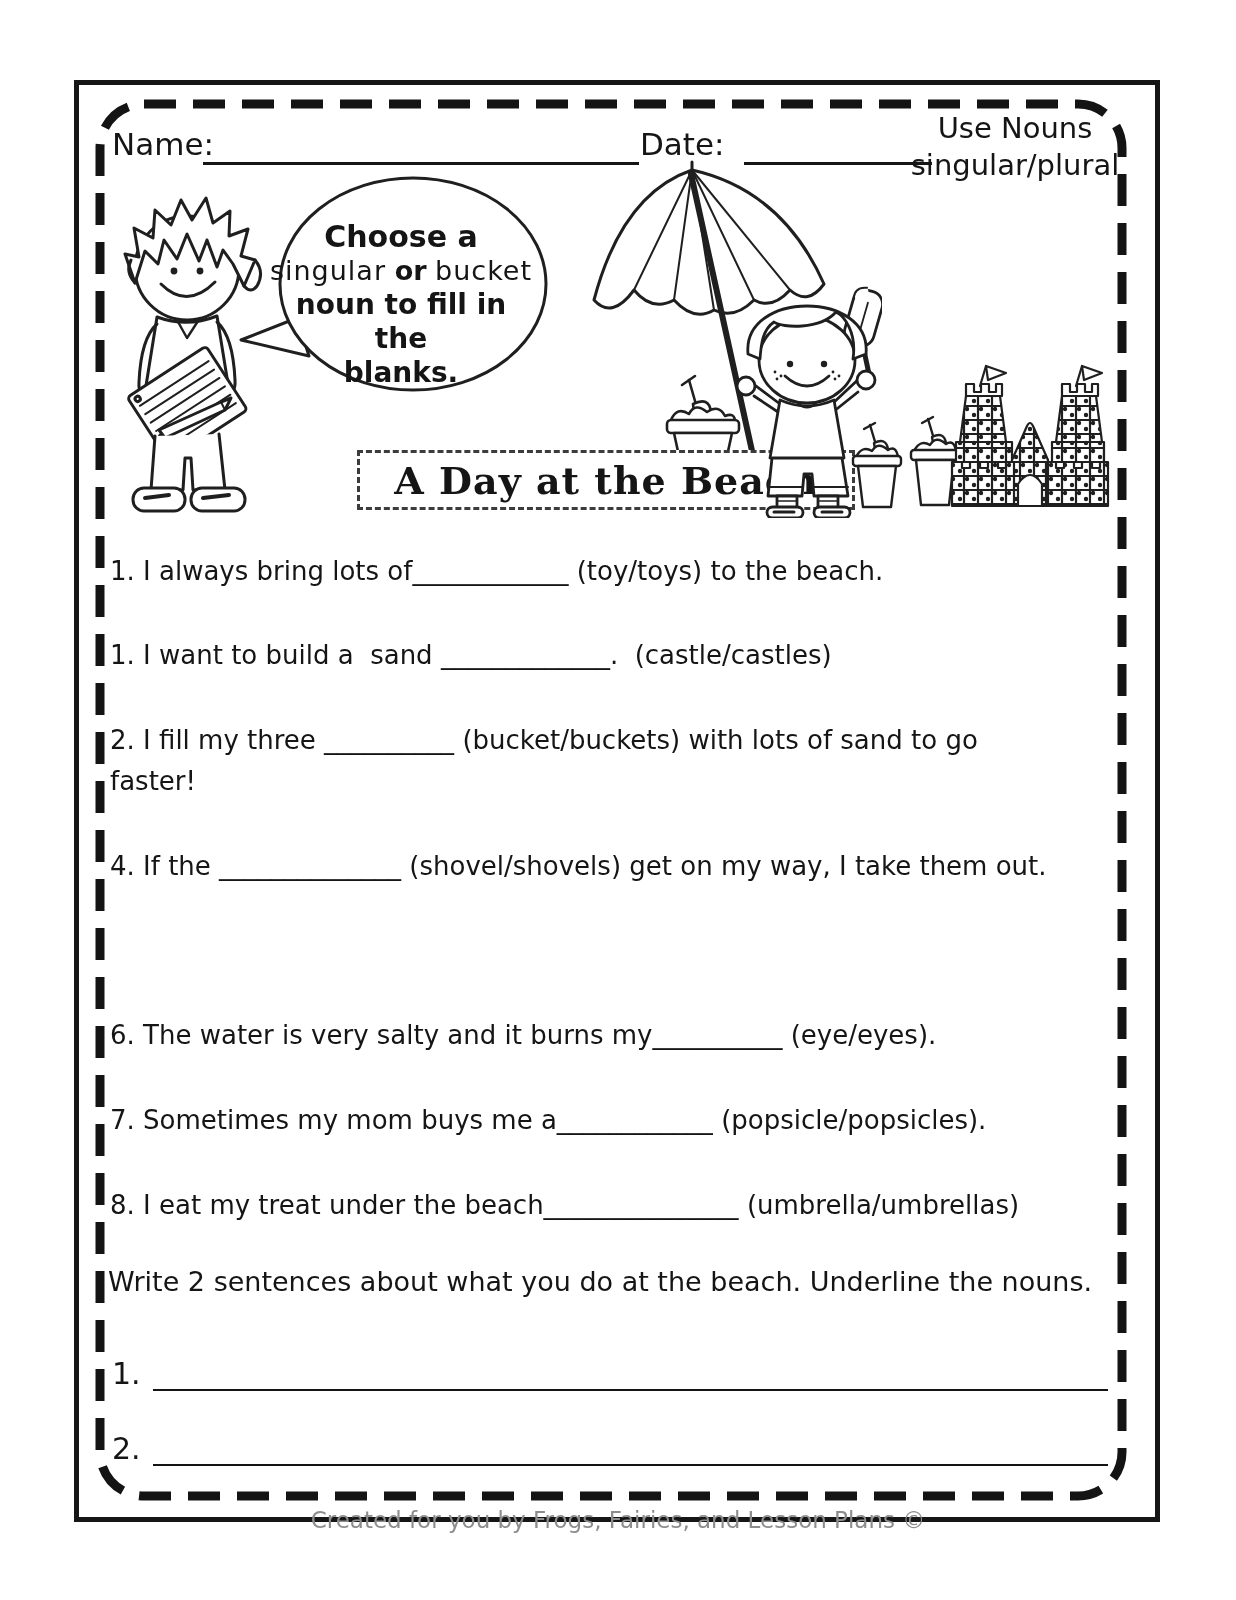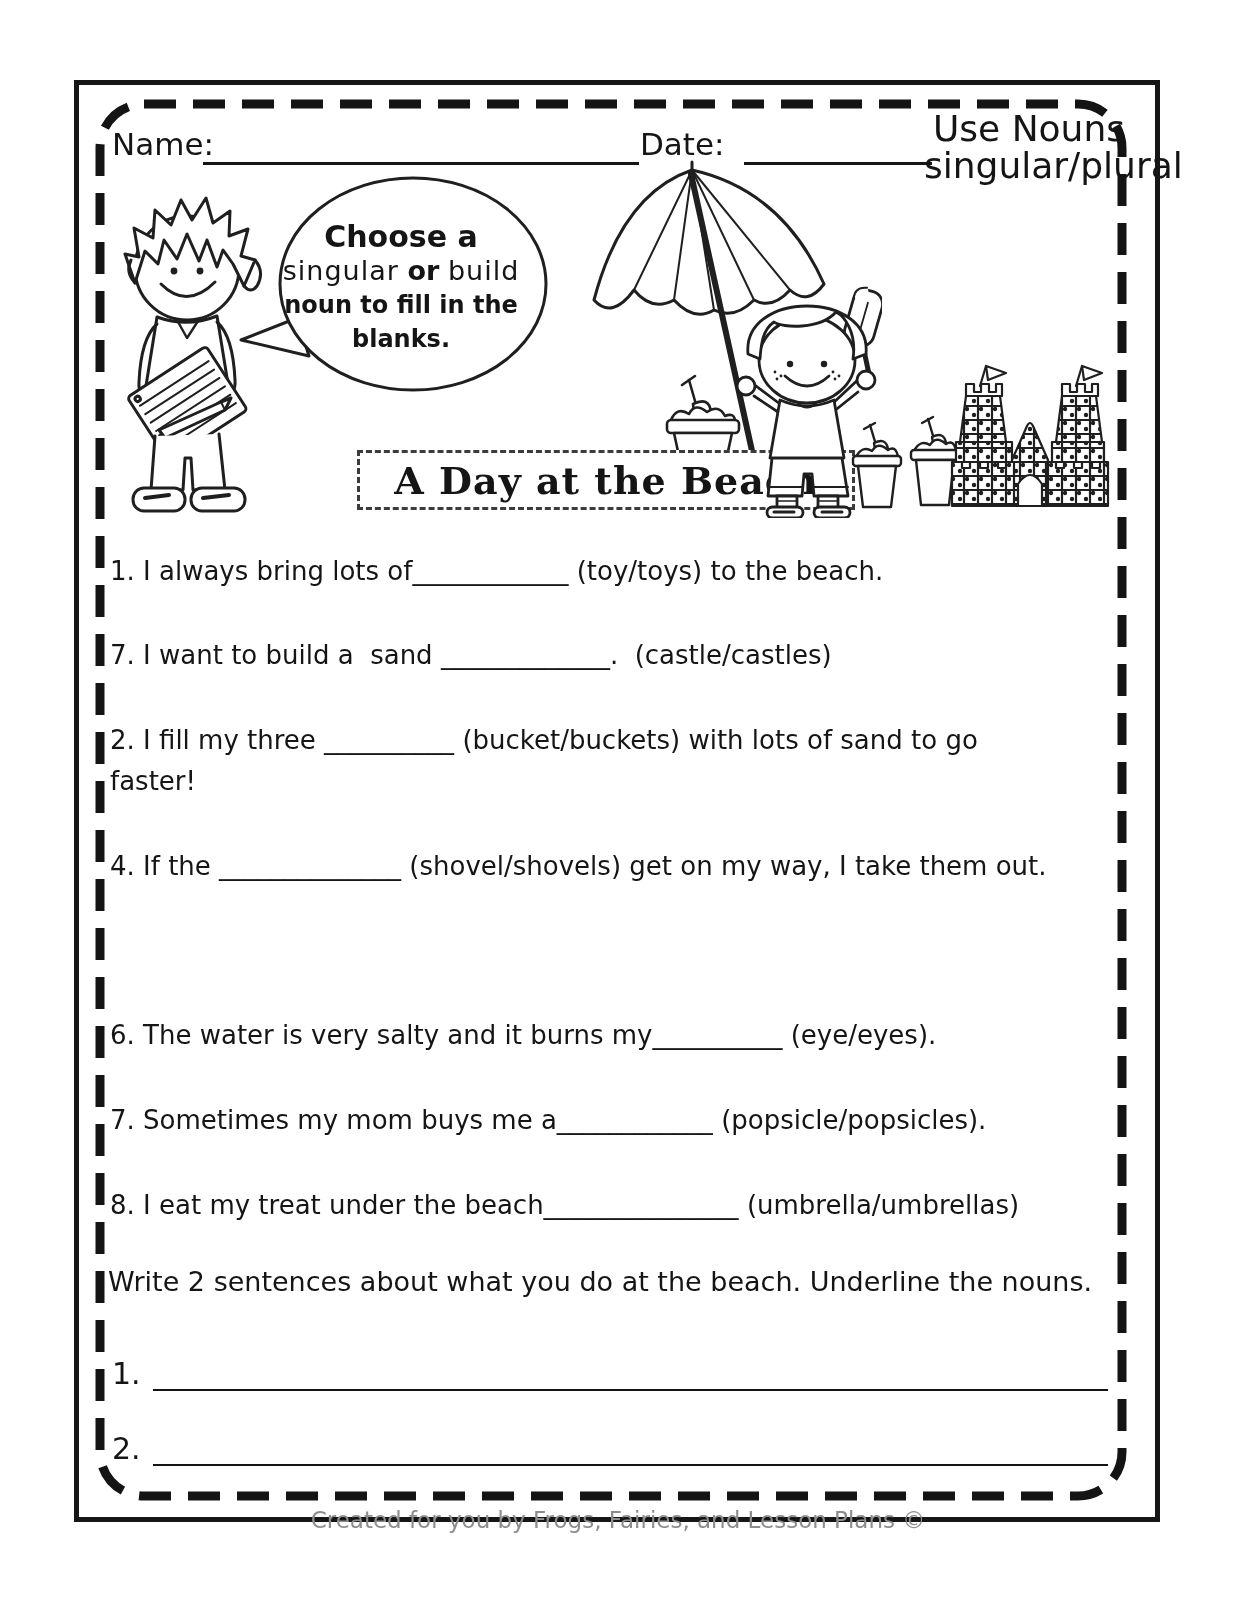--- a/index.html
+++ b/index.html
@@ -6,29 +6,29 @@
   #page{position:relative;width:1236px;height:1600px;background:#ffffff;
         font-family:"DejaVu Sans",sans-serif;color:#151515;overflow:hidden;}
   .abs{position:absolute;}
   
   #outer-border{left:74px;top:80px;width:1086px;height:1442px;
     border:5px solid #161616;box-sizing:border-box;z-index:1;}
   #dash-overlay{left:0;top:0;width:1236px;height:1600px;z-index:1;pointer-events:none;}
   
   .hdr-label{font-size:31px;font-weight:500;z-index:2;}
   .fill-line{border-bottom:3px solid #161616;z-index:2;}
-  #topic{right:102px;top:110px;width:210px;text-align:center;font-size:36px;
+  #topic{right:116px;top:110px;width:210px;text-align:center;font-size:29px;
     line-height:37px;font-weight:500;z-index:2;}
   
   #bubble-text{left:268px;top:219px;width:266px;text-align:center;z-index:3;}
   #bubble-text .b1{font-size:30px;font-weight:700;line-height:35px;}
   #bubble-text .b2{font-size:27px;line-height:34px;}
   #bubble-text .thin{font-weight:400;letter-spacing:1px;}
   #bubble-text .bold{font-weight:700;}
-  #bubble-text .b3,#bubble-text .b4{font-size:24px;font-weight:700;line-height:34px;}
+  #bubble-text .b3,#bubble-text .b4{font-size:28px;font-weight:700;line-height:34px;}
   
   #title-box{left:357px;top:450px;width:498px;height:60px;border:3px dashed #3c3c3c;
     box-sizing:border-box;background:#fff;display:flex;align-items:center;justify-content:center;
     z-index:2;font-family:"DejaVu Serif",serif;font-size:38px;font-weight:700;letter-spacing:1px;}
   
   .q{left:110px;width:1018px;font-size:26px;line-height:41px;font-weight:500;
      white-space:pre-wrap;z-index:2;}
   #write-prompt{left:108px;top:1266px;width:1025px;font-size:27px;font-weight:400;z-index:2;}
   .write-line{left:112px;width:996px;display:flex;align-items:flex-end;height:46px;z-index:2;}
   .write-line .wl-label{font-size:30px;font-weight:500;}
@@ -106,21 +106,21 @@
   </svg>
 
   <svg class="abs art" style="left:237px;top:170px" width="315" height="235" viewBox="0 0 315 235" fill="#fff" stroke="#1f1f1f" stroke-width="3" stroke-linejoin="round">
     <polygon points="60,148 4,170 72,186"></polygon>
     <ellipse cx="176" cy="114" rx="133" ry="106"></ellipse>
   </svg>
   <div class="abs" id="bubble-text">
     <div class="b1">Choose a</div>
     <div class="b2"><span class="thin">singular</span>
       <span class="bold">or</span>
-      <span class="thin">build</span></div>
+      <span class="thin">bucket</span></div>
     <div class="b3">noun to fill in the</div>
     <div class="b4">blanks.</div>
   </div>
 
   <svg class="abs art" style="left:582px;top:160px" width="260" height="310" viewBox="0 0 260 310" fill="#fff" stroke="#1f1f1f" stroke-width="3" stroke-linejoin="round" stroke-linecap="round">
     <line x1="110" y1="10" x2="110" y2="2" stroke-width="3"></line>
     <path d="M110,10 Q40,34 12,140 Q30,160 52,130 Q70,152 92,140 Q112,162 132,150
              Q152,160 172,140 Q190,150 208,130 Q226,146 242,124 Q200,30 110,10 Z"></path>
     <line x1="110" y1="10" x2="52" y2="130" stroke-width="2"></line>
     <line x1="110" y1="10" x2="92" y2="140" stroke-width="2"></line>
@@ -236,21 +236,21 @@
 
     <path d="M62,142 L62,96 L77,62 Q80,56 83,62 L98,96 L98,142 Z" fill="url(#sdots)"></path>
 
     <path d="M2,142 L2,98 L12,98 L12,104 L20,104 L20,98 L30,98 L30,104 L38,104 L38,98 L48,98 L48,104 L56,104 L56,98 L64,98 L64,142 Z" fill="url(#sdots)"></path>
     <path d="M96,142 L96,98 L106,98 L106,104 L114,104 L114,98 L124,98 L124,104 L132,104 L132,98 L142,98 L142,104 L150,104 L150,98 L158,98 L158,142 Z" fill="url(#sdots)"></path>
 
     <path d="M68,142 L68,120 Q80,102 92,120 L92,142 Z" fill="#fff"></path>
   </svg>
 
   <div class="abs q" style="top:551px">1. I always bring lots of____________ (toy/toys) to the beach.</div>
-  <div class="abs q" style="top:635px">7. I want to build a  sand _____________.  (castle/castles)</div>
+  <div class="abs q" style="top:635px">1. I want to build a  sand _____________.  (castle/castles)</div>
   <div class="abs q" style="top:720px">2. I fill my three __________ (bucket/buckets) with lots of sand to go
 faster!</div>
   <div class="abs q" style="top:846px">4. If the ______________ (shovel/shovels) get on my way, I take them out.</div>
   <div class="abs q" style="top:1015px">6. The water is very salty and it burns my__________ (eye/eyes).</div>
   <div class="abs q" style="top:1100px">7. Sometimes my mom buys me a____________ (popsicle/popsicles).</div>
   <div class="abs q" style="top:1185px">8. I eat my treat under the beach_______________ (umbrella/umbrellas)</div>
 
   <div class="abs" id="write-prompt">Write 2 sentences about what you do at the beach. Underline the nouns.</div>
   <div class="abs write-line" style="top:1345px">
     <span class="wl-label">1.</span>

